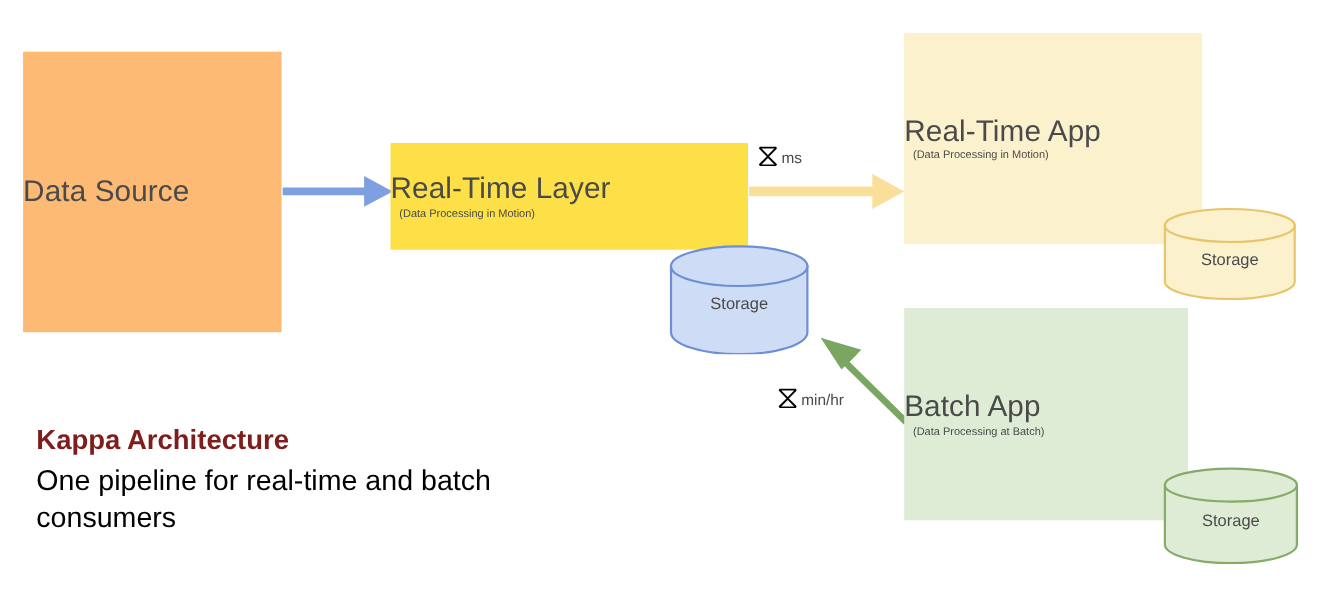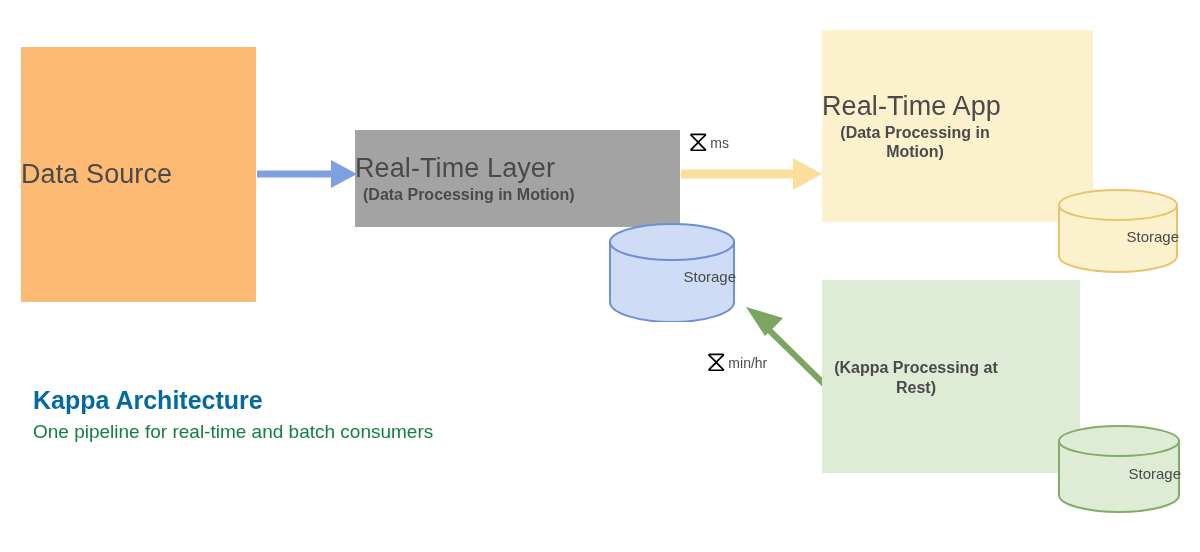--- a/index.html
+++ b/index.html
@@ -29,59 +29,58 @@
     color: #444746;
   }
   .node .title {
     font-size: 27px;
     line-height: 1.12;
     color: #4a4a4a;
     letter-spacing: 0.1px;
     white-space: nowrap;
   }
   .node .subtitle {
-    font-size: 16px;
+    font-size: 10px;
     line-height: 1.2;
     color: #4a4a4a;
     margin-top: 2px;
     padding: 0 8px;
-    font-weight: bold;
   }
 
   
   .rect-datasource {
     left: 21px;  top: 47px;
     width: 235px; height: 255px;
     background: #fdba74;
   }
   .rect-rtlayer {
     left: 355px; top: 130px;
     width: 325px; height: 97px;
-    background: #a3a3a3;
+    background: #fde047;
   }
   .rect-rtapp {
     left: 822px; top: 30px;
     width: 271px; height: 192px;
     background: #fcf1cd;
   }
   .rect-batchapp {
     left: 822px; top: 280px;
     width: 258px; height: 193px;
     background: #dfecd5;
   }
 
   
   .cyl {
     position: absolute;
   }
   .cyl svg { display: block; }
   .cyl .cyl-label {
     position: absolute;
     left: 0; right: 0;
-    text-align: right;
+    text-align: center;
     font-size: 15px;
     color: #4a4a4a;
     pointer-events: none;
   }
   .cyl-blue   { left: 608px; top: 222px; width: 128px; height: 100px; }
   .cyl-yellow { left: 1057px; top: 188px; width: 122px; height: 85px; }
   .cyl-green  { left: 1057px; top: 424px; width: 124px; height: 89px; }
 
   
   #edges {
@@ -117,26 +116,26 @@
   
   .caption {
     position: absolute;
     left: 33px;
     top: 385px;
     width: 430px;
   }
   .caption .cap-title {
     font-size: 25px;
     font-weight: bold;
-    color: #0369a1;
+    color: #7f1d1d;
     line-height: 1.25;
   }
   .caption .cap-sub {
-    font-size: 19px;
-    color: #15803d;
+    font-size: 26px;
+    color: #000000;
     line-height: 1.28;
     margin-top: 4px;
   }
 </style>
 </head>
 <body>
 
 <div id="canvas">
 
   <svg id="edges" viewBox="0 0 1200 552" width="1200" height="552" xmlns="http://www.w3.org/2000/svg">
@@ -166,21 +165,22 @@
     <div class="title">Real-Time Layer</div>
     <div class="subtitle">(Data Processing in Motion)</div>
   </div>
 
   <div class="node rect-rtapp">
     <div class="title">Real-Time App</div>
     <div class="subtitle" style="max-width:170px;">(Data Processing in Motion)</div>
   </div>
 
   <div class="node rect-batchapp">
-    <div class="subtitle" style="max-width:172px;">(Kappa Processing at Rest)</div>
+    <div class="title">Batch App</div>
+    <div class="subtitle" style="max-width:172px;">(Data Processing at Batch)</div>
   </div>
 
   <div class="cyl cyl-blue">
     <svg width="128" height="100" viewBox="0 0 128 100" xmlns="http://www.w3.org/2000/svg">
       <path d="M2,20 L2,80 A62,20 0 0 0 126,80 L126,20 Z" fill="#cfdcf5" stroke="#6d8fd4" stroke-width="2"></path>
       <ellipse cx="64" cy="20" rx="62" ry="18" fill="#cfdcf5" stroke="#6d8fd4" stroke-width="2"></ellipse>
     </svg>
     <div class="cyl-label" style="top:46px;">Storage</div>
   </div>
 

